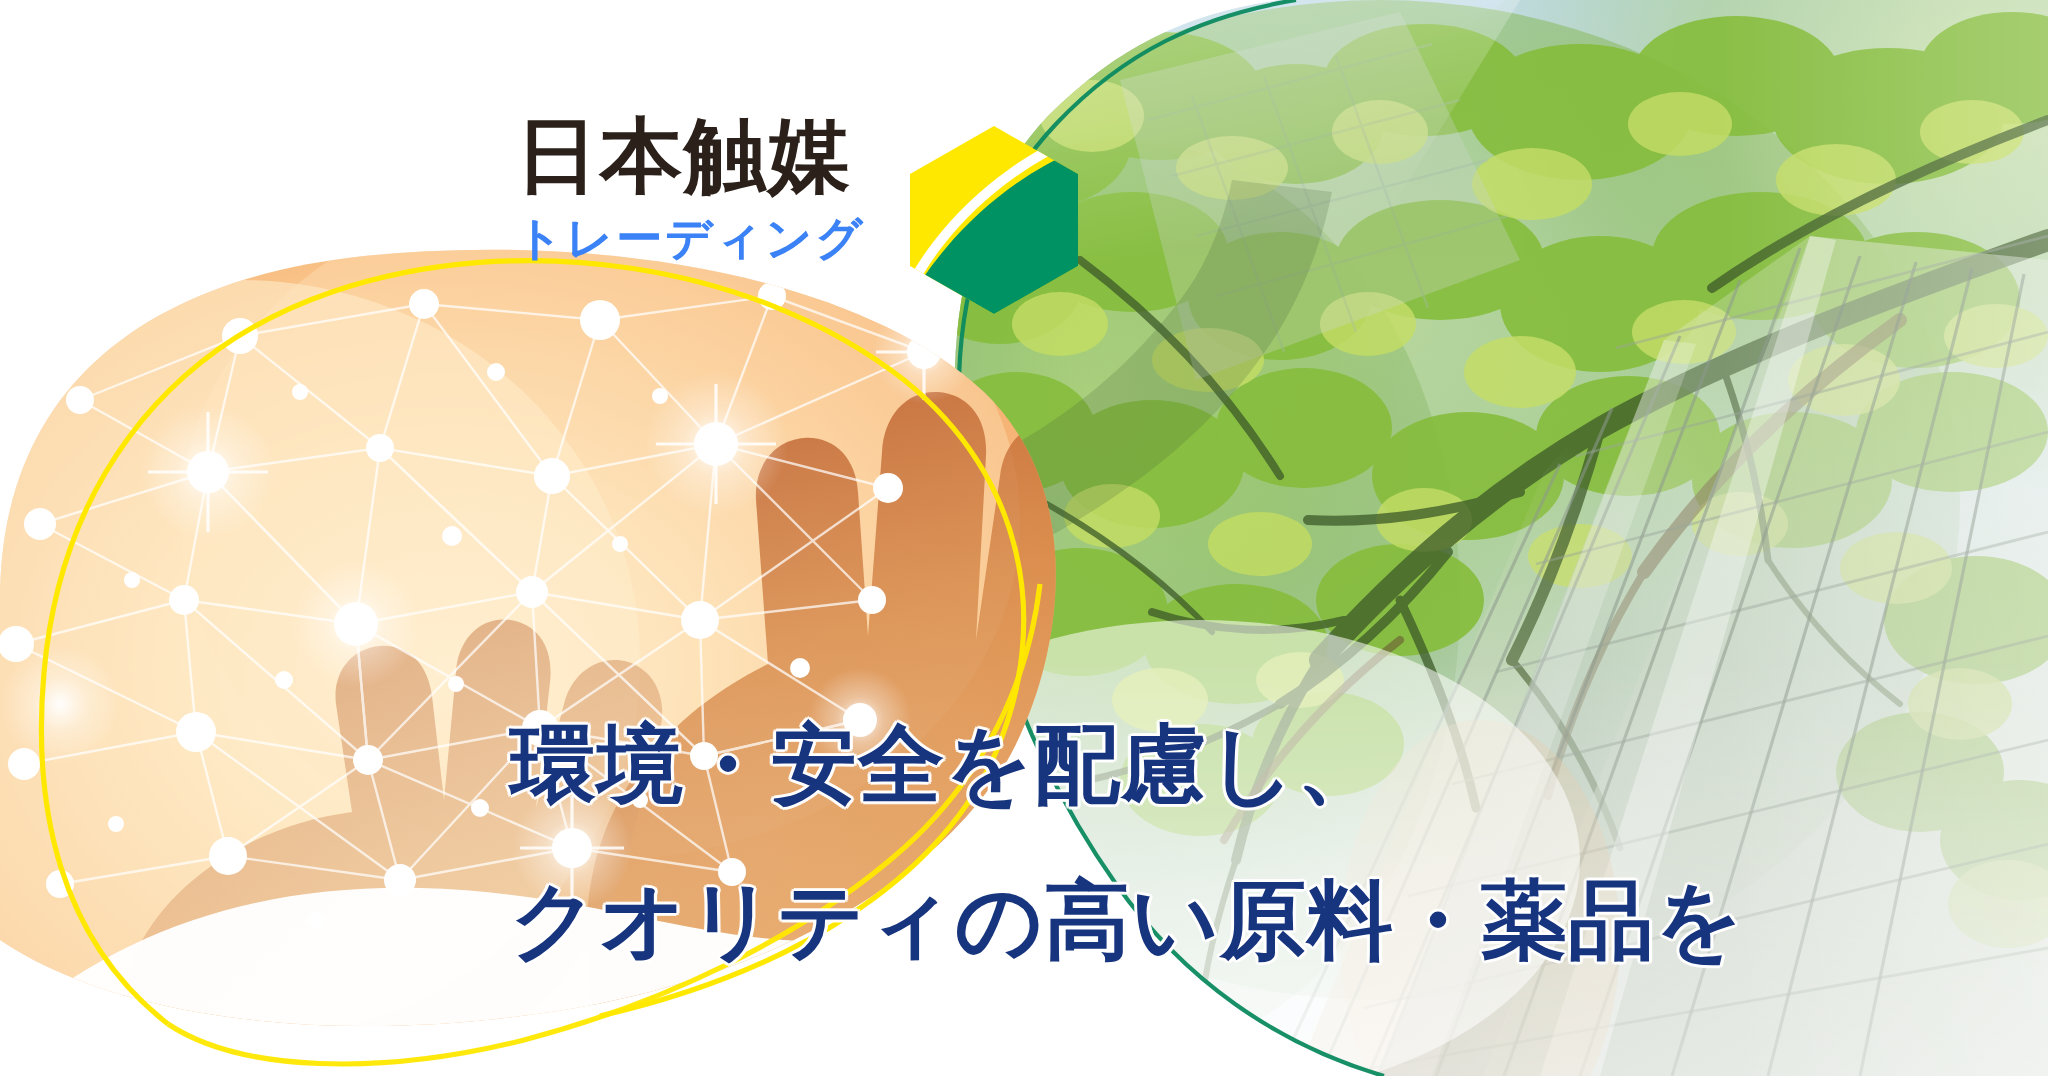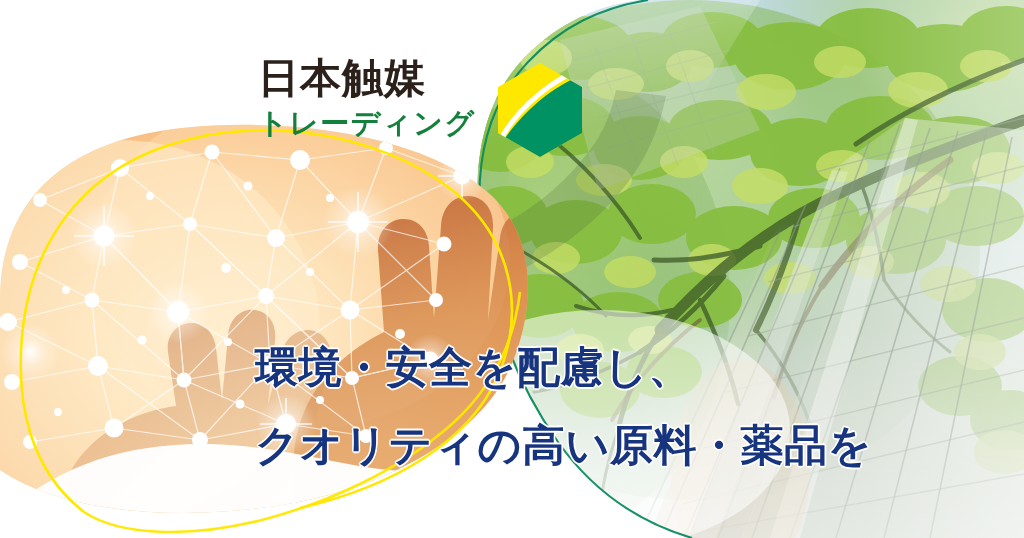--- a/index.html
+++ b/index.html
@@ -48,24 +48,24 @@
     font-family: "DejaVu Sans", "Liberation Sans", sans-serif;
     font-size: 41px;
     font-weight: 700;
     letter-spacing: 1px;
     color: #2b211a;
     white-space: nowrap;
   }
   .logo-name-sub {
     margin-top: 10px;
     font-family: "DejaVu Sans", "Liberation Sans", sans-serif;
-    font-size: 29px;
+    font-size: 23px;
     font-weight: 700;
     letter-spacing: 1.5px;
-    color: #15803d;
+    color: #3b82f6;
     white-space: nowrap;
   }
   .logo-mark {
     width: 88px;
     height: 96px;
     flex: 0 0 auto;
     margin-top: 4px;
   }
 
   
@@ -85,20 +85,21 @@
     white-space: nowrap;
     text-shadow:
        1.6px 0 0 rgba(255,255,255,.85),
       -1.6px 0 0 rgba(255,255,255,.85),
        0 1.6px 0 rgba(255,255,255,.85),
        0 -1.6px 0 rgba(255,255,255,.85),
        1.2px 1.2px 0 rgba(255,255,255,.85),
       -1.2px 1.2px 0 rgba(255,255,255,.85),
        1.2px -1.2px 0 rgba(255,255,255,.85),
       -1.2px -1.2px 0 rgba(255,255,255,.85);
+    margin-top: 16px;
   }
   .tagline-line + .tagline-line { margin-top: 22px; }
 </style>
 </head>
 <body>
 
 <div class="banner">
 
   <svg class="banner-canvas" viewBox="0 0 1024 538" preserveAspectRatio="none">
     <defs>

